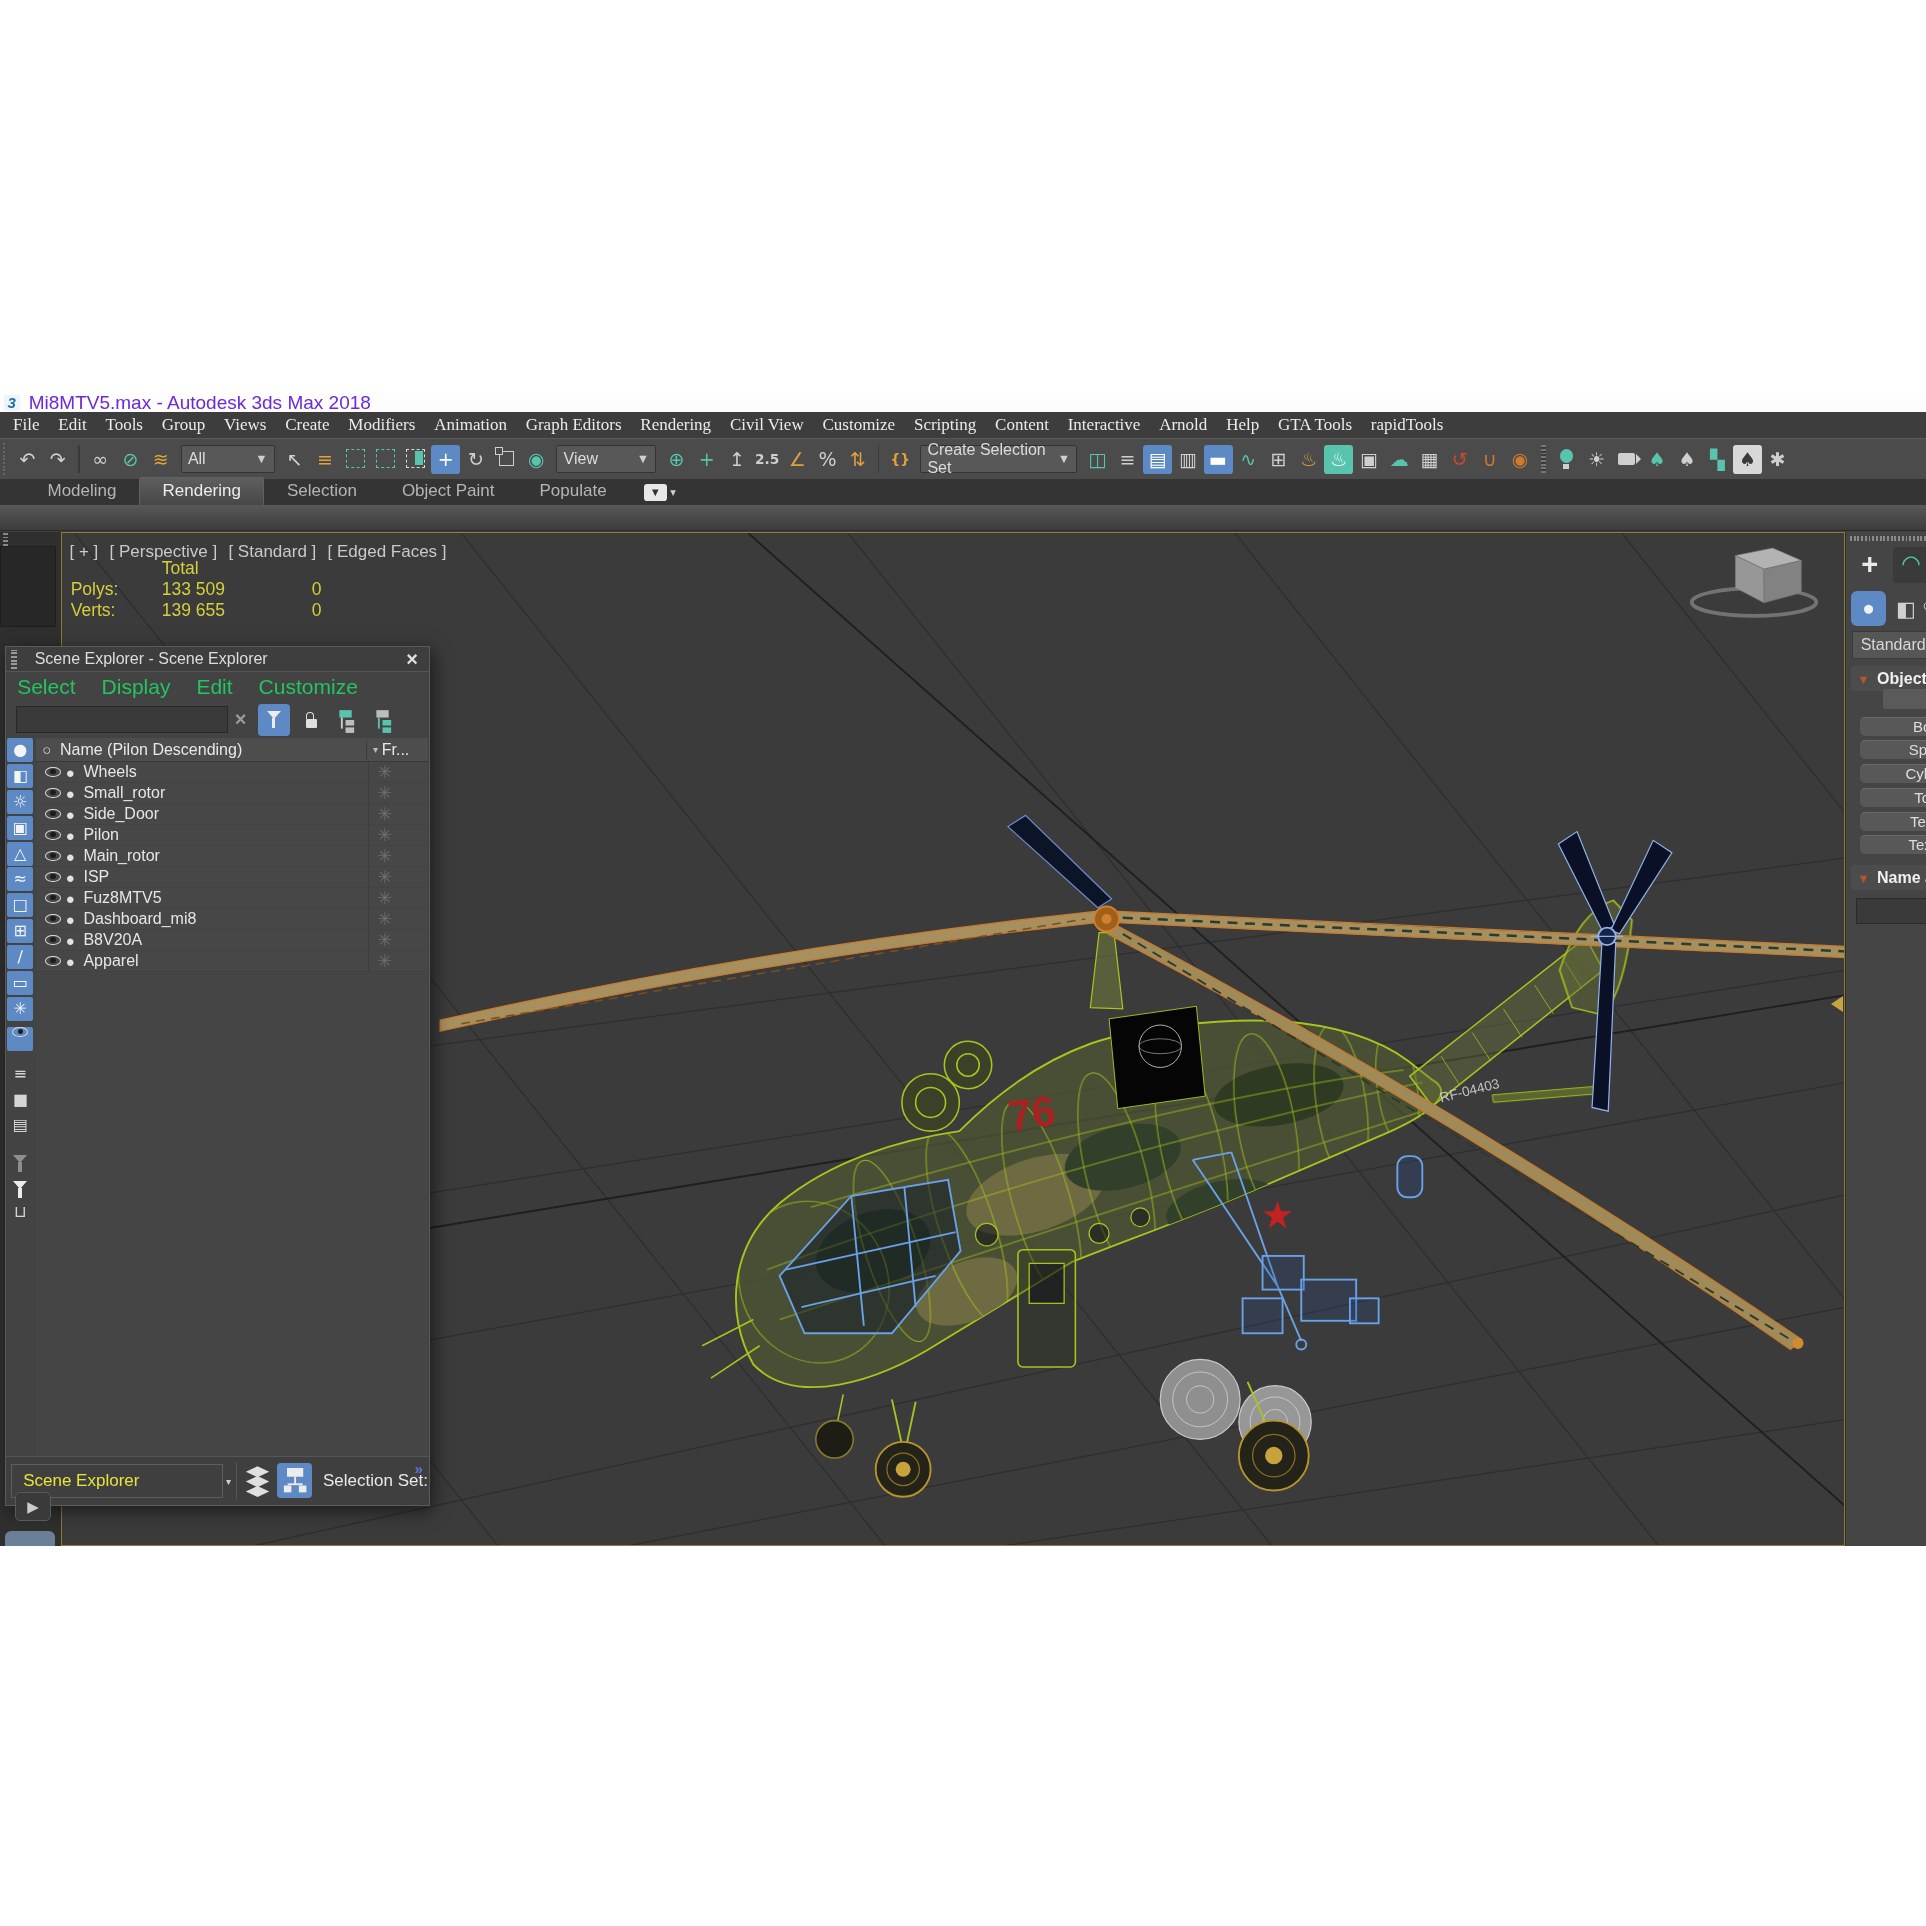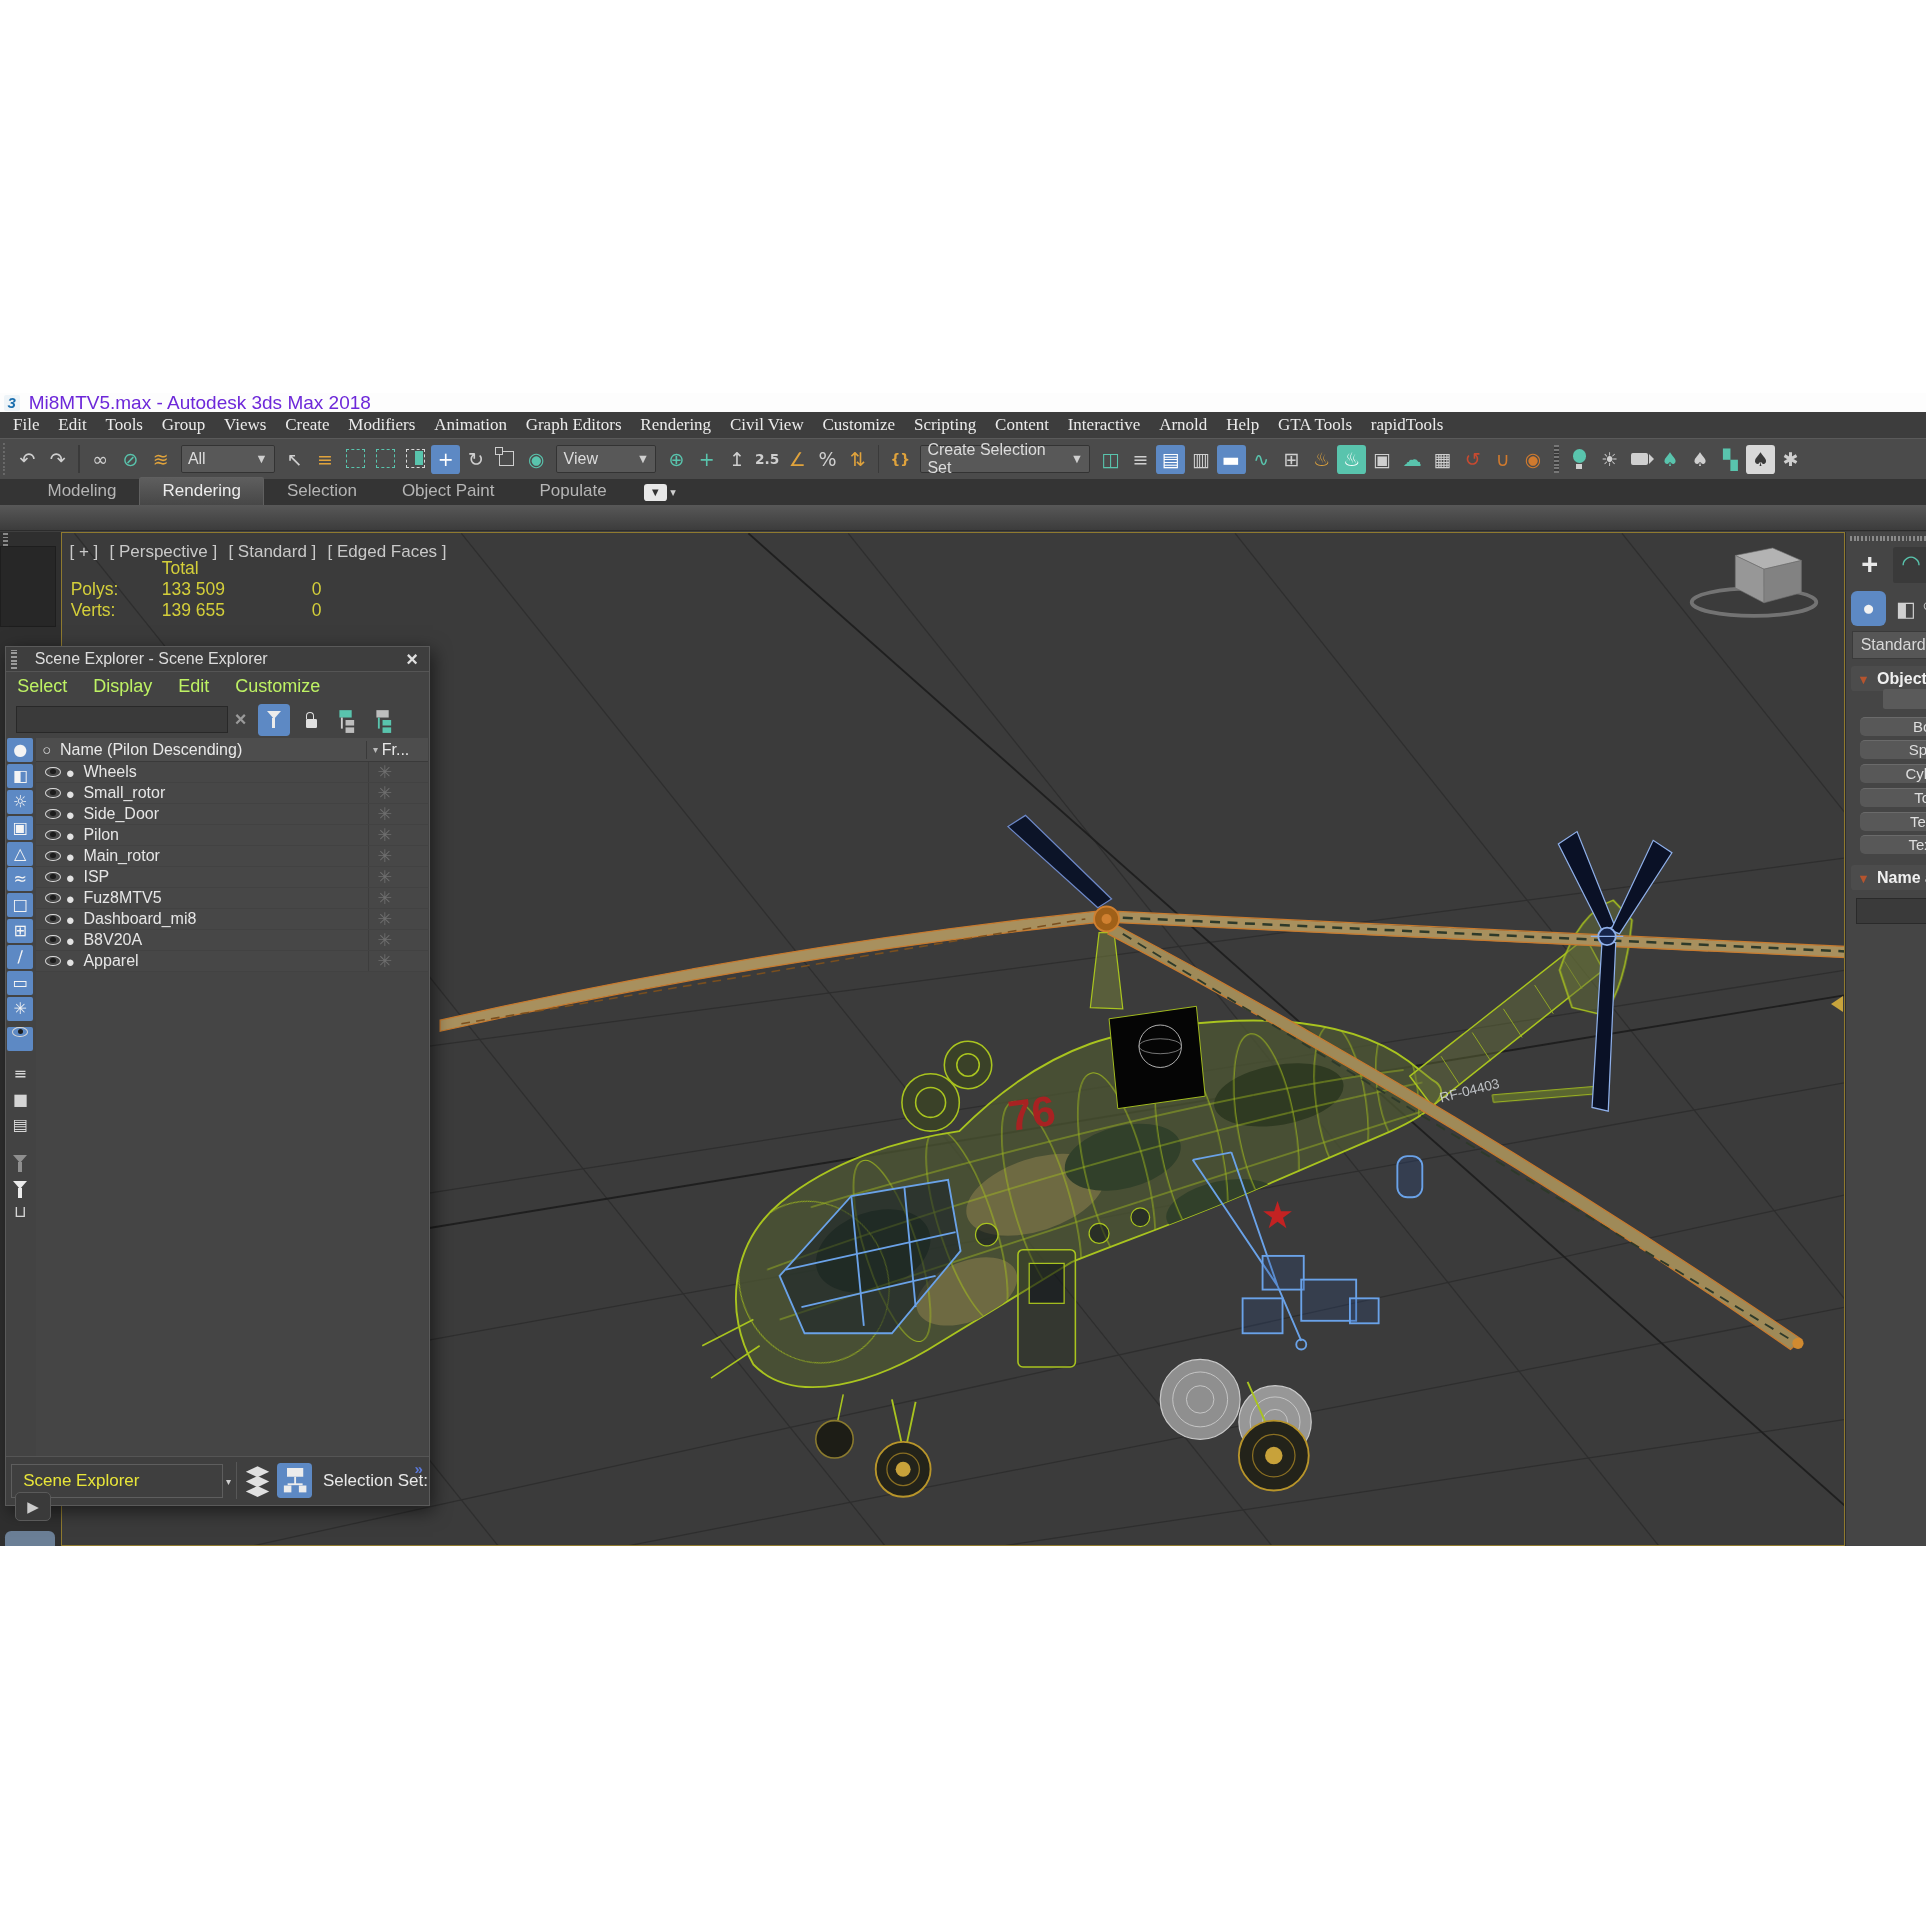--- a/index.html
+++ b/index.html
@@ -86,21 +86,21 @@
   .cpbtn { position:absolute; left:13.7px; width:125px; height:19px; background:#585858; border-radius:5px; border-top:0.6px solid #6a6a6a; color:#dedede; font-size:15px; text-align:center; line-height:18px; }
   .cpinput { position:absolute; left:10px; top:327px; width:100px; height:26px; background:#3a3a3a; border:0.6px solid #2a2a2a; }
 
   
   .explorer { position:absolute; left:5px; top:253px; width:425px; height:860px; background:#434343; border:0.6px solid #5a5a5a; box-shadow:3.7px 5px 17.5px rgba(0,0,0,.55); }
   .exptitle { position:relative; height:25px; background:#3e3e3e; border-bottom:0.6px solid #555; display:flex; align-items:center; }
   .expgrip { width:6.2px; height:19px; margin-left:5px; background-image:repeating-linear-gradient(0deg,#9a9a9a 0 1.9px,transparent 1.9px 3.7px); }
   .exptitle .t { margin-left:17.5px; font-size:16px; color:#dddddd; }
   .expclose { margin-left:auto; margin-right:11.2px; color:#e0e0e0; font-size:20px; font-weight:bold; }
   .expmenu { height:29px; display:flex; align-items:center; padding-left:11.2px; }
-  .expmenu span { font-size:18px; color:#bef264; margin-right:26px; }
+  .expmenu span { font-size:21px; color:#22c55e; margin-right:26px; }
   .expsearch { height:37px; display:flex; align-items:center; }
   .expinput { margin-left:10px; width:212px; height:27.5px; background:#3a3a3a; border:0.6px solid #282828; color:#ddd; font-size:16px; padding:0 6.2px; }
   .expclear { width:25px; text-align:center; color:#9a9a9a; font-size:20px; font-weight:bold; }
   .sqbtn { width:32px; height:32px; border-radius:3.7px; margin-left:5px; position:relative; }
   .sqbtn.blue { background:#5d89c4; }
   .funnel { width:0; height:0; border-left:7.5px solid transparent; border-right:7.5px solid transparent; border-top:8.7px solid #ececec; position:absolute; left:8.7px; top:7.5px; }
   .funnel i { position:absolute; left:-1.9px; top:-1.2px; width:3.7px; height:10px; background:#ececec; display:block; }
   .funnel.dim { border-top-color:#8f8f8f; } .funnel.dim i { background:#8f8f8f; }
   .lock { width:11.2px; height:9.4px; background:#e0e0e0; border-radius:1.2px; position:absolute; left:10.6px; top:15px; }
   .lock:before { content:""; position:absolute; width:6.2px; height:6.2px; border:1.9px solid #e0e0e0; border-bottom:none; border-radius:4.4px 4.4px 0 0; left:0.6px; top:-6.9px; }
@@ -201,21 +201,21 @@
     </div>
     <div class="ticon teal">⊕</div>
     <div class="ticon teal">+</div>
     <div class="ticon">↥</div>
     <div class="ticon small">2.5</div>
     <div class="ticon yellow">∠</div>
     <div class="ticon">%</div>
     <div class="ticon yellow">⇅</div>
     <div class="tsep"></div>
     <div class="ticon yellow small">{}</div>
-    <div class="tdrop" style="width:170px">
+    <div class="tdrop" style="width:157px">
       <span>Create Selection Set</span>
           <span class="caret">▼</span>
     </div>
     <div class="ticon teal">◫</div>
     <div class="ticon">≡</div>
     <div class="ticon active">▤</div>
     <div class="ticon">▥</div>
     <div class="ticon active">▬</div>
     <div class="ticon teal">∿</div>
     <div class="ticon">⊞</div>

